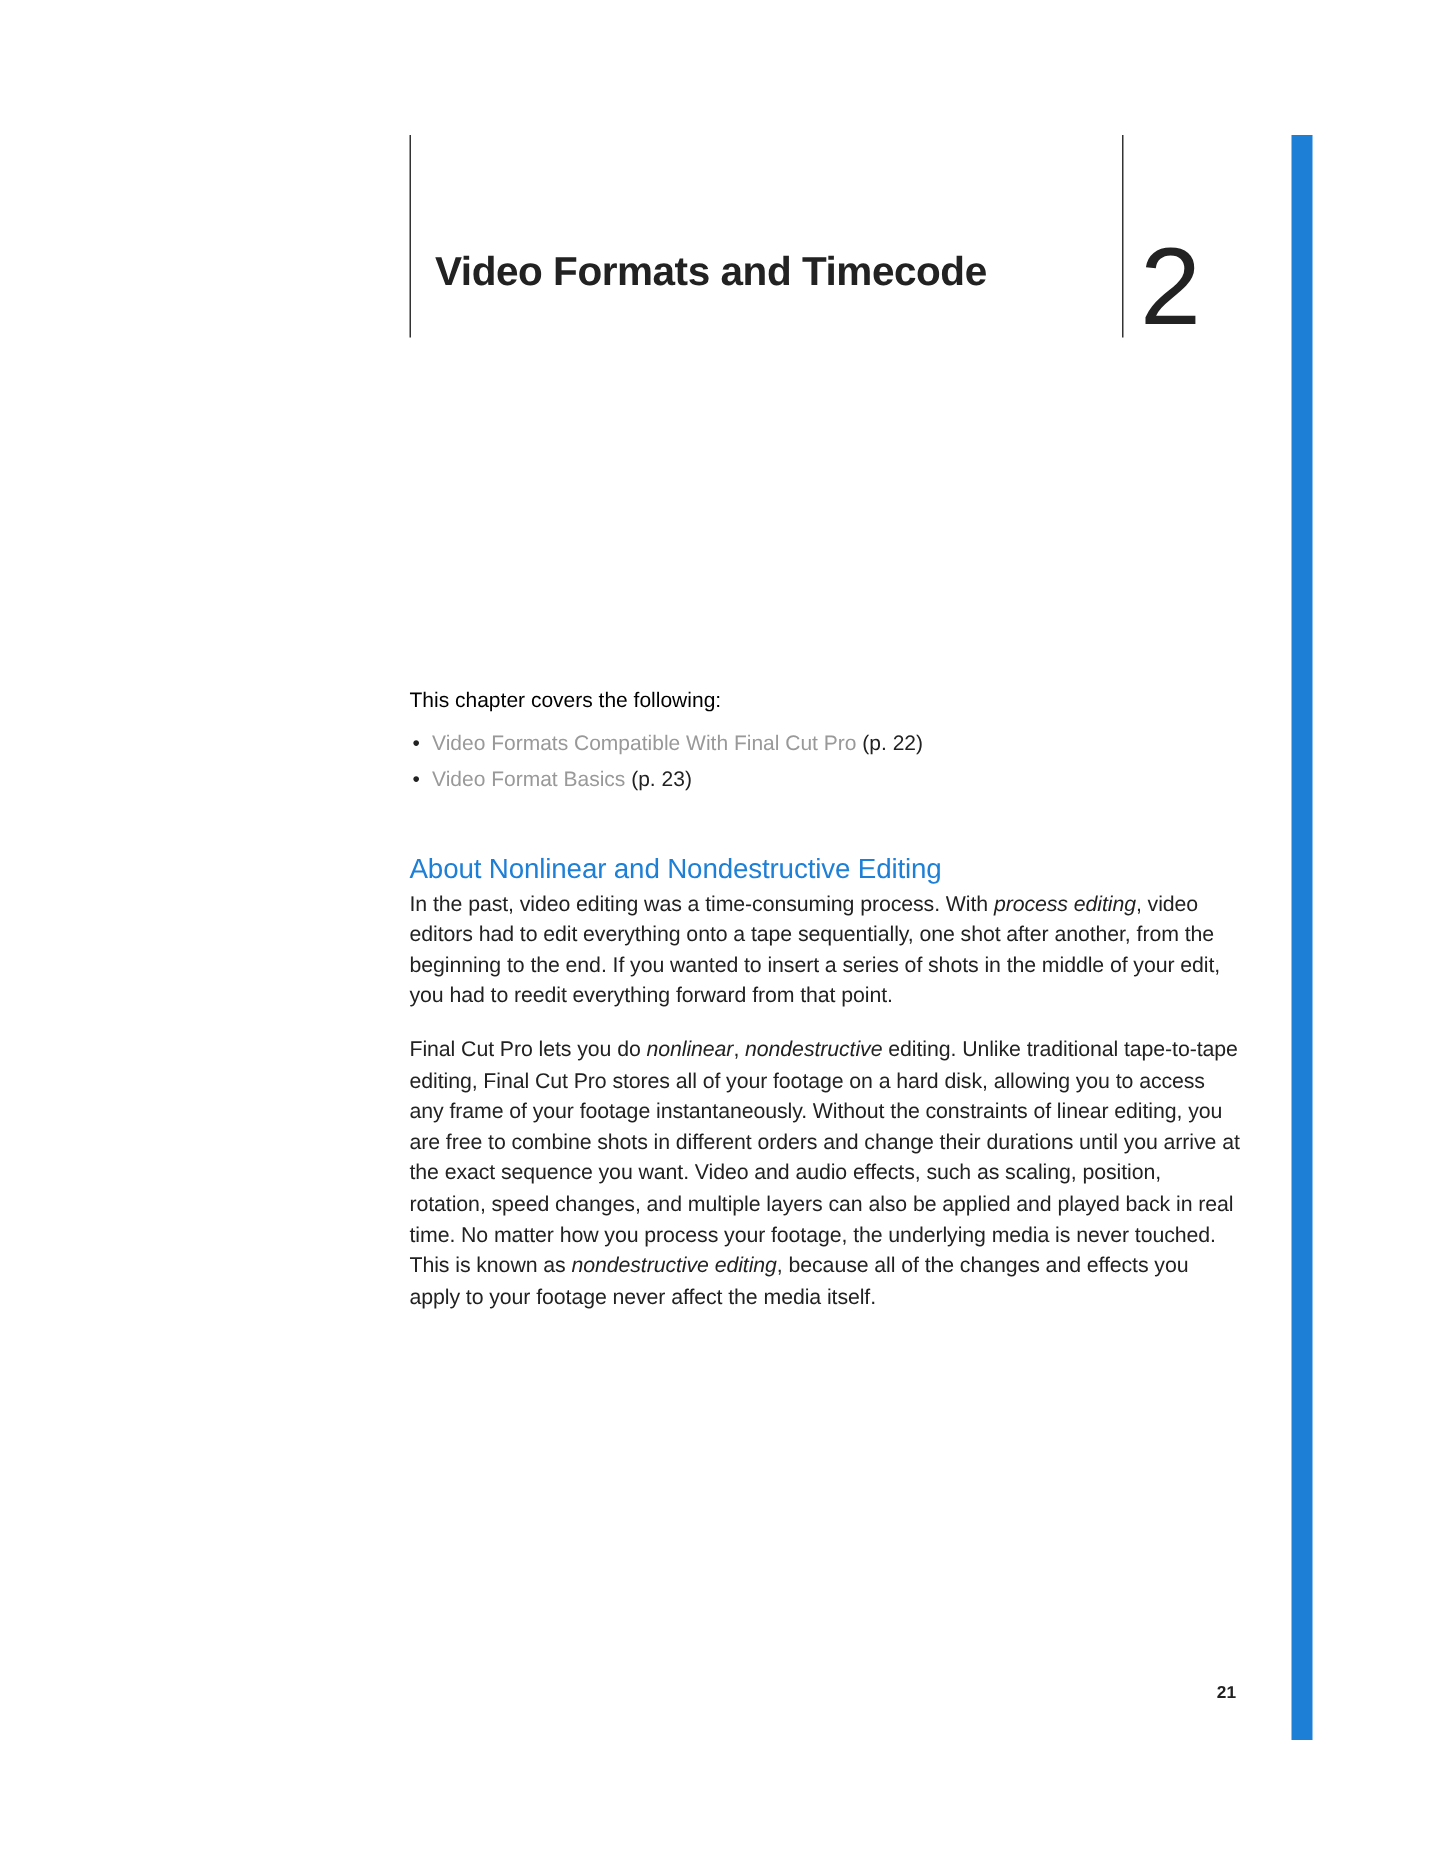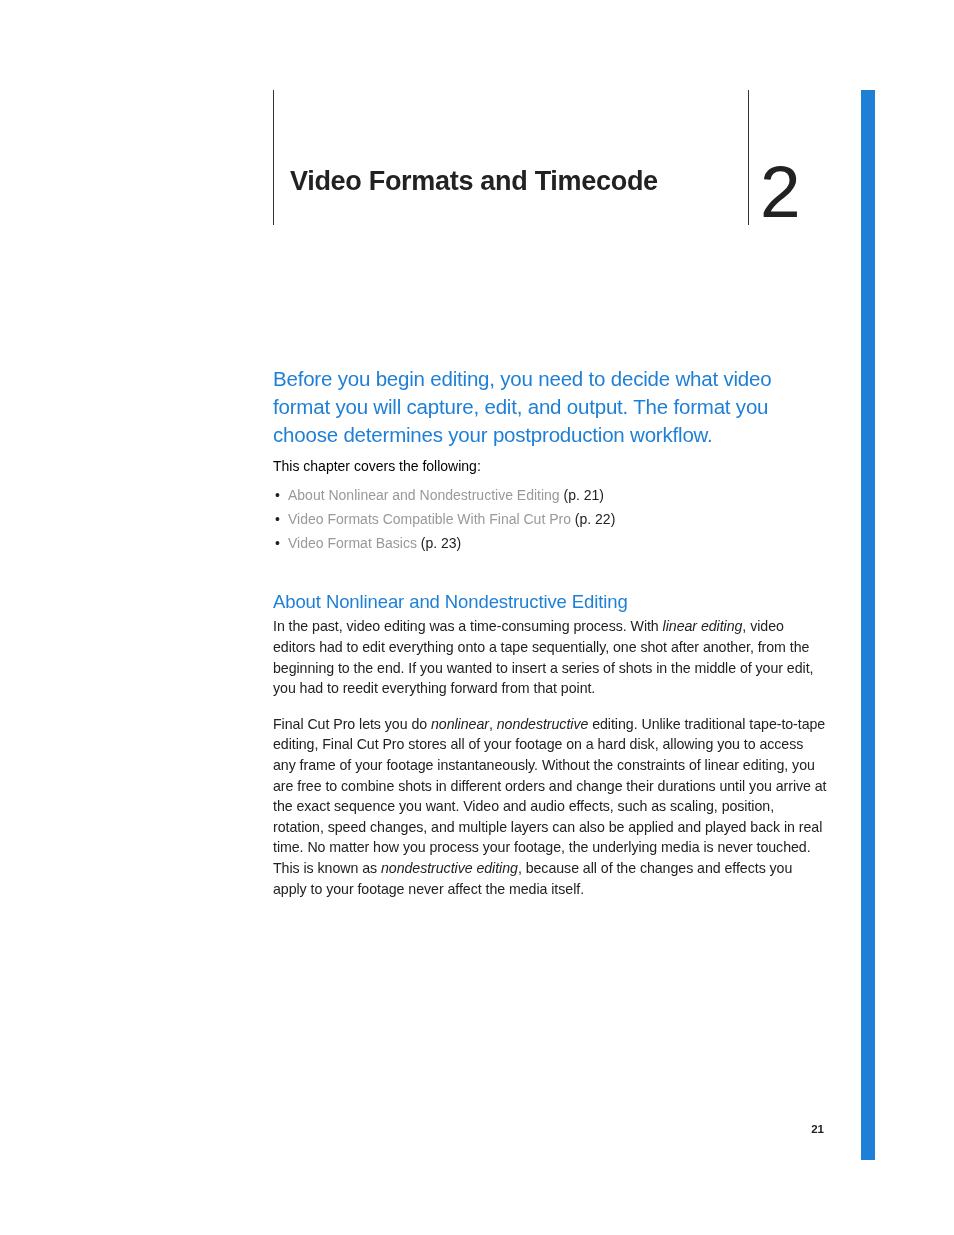--- a/index.html
+++ b/index.html
@@ -145,44 +145,39 @@
 <div class="page">
   <div class="blue-bar"></div>
   <div class="top-divider"></div>
   <div class="chapter-divider"></div>
 
   <div class="header-row">
     <div class="chapter-title">Video Formats and Timecode</div>
   </div>
   <div class="chapter-number">2</div>
 
-  <div class="intro-text">Before you begin editing, you need to decide what video format you will capture, edit, and output. The format you choose determines your postproduction workflow.</div>
 
   <div class="content-area">
     <div class="covers-label">This chapter covers the following:</div>
 
     <ul class="toc-list">
-      <li class="toc-item">
-        <span class="toc-link">About Nonlinear and Nondestructive Editing</span>
-        <span class="toc-page">(p. 21)</span>
-      </li>
       <li class="toc-item">
         <span class="toc-link">Video Formats Compatible With Final Cut Pro</span>
         <span class="toc-page">(p. 22)</span>
       </li>
       <li class="toc-item">
         <span class="toc-link">Video Format Basics</span>
         <span class="toc-page">(p. 23)</span>
       </li>
     </ul>
 
     <div class="section-heading">About Nonlinear and Nondestructive Editing</div>
 
     <p class="body-para">
-      <span>In the past, video editing was a time-consuming process. With </span><span class="italic">linear editing</span><span>, video editors had to edit everything onto a tape sequentially, one shot after another, from the beginning to the end. If you wanted to insert a series of shots in the middle of your edit, you had to reedit everything forward from that point.</span>
+      <span>In the past, video editing was a time-consuming process. With </span><span class="italic">process editing</span><span>, video editors had to edit everything onto a tape sequentially, one shot after another, from the beginning to the end. If you wanted to insert a series of shots in the middle of your edit, you had to reedit everything forward from that point.</span>
     </p>
 
     <p class="body-para">
       <span>Final Cut Pro lets you do </span><span class="italic">nonlinear</span><span>, </span><span class="italic">nondestructive</span><span> editing. Unlike traditional tape-to-tape editing, Final Cut Pro stores all of your footage on a hard disk, allowing you to access any frame of your footage instantaneously. Without the constraints of linear editing, you are free to combine shots in different orders and change their durations until you arrive at the exact sequence you want. Video and audio effects, such as scaling, position, rotation, speed changes, and multiple layers can also be applied and played back in real time. No matter how you process your footage, the underlying media is never touched. This is known as </span><span class="italic">nondestructive editing</span><span>, because all of the changes and effects you apply to your footage never affect the media itself.</span>
     </p>
   </div>
 
   <div class="page-number">21</div>
 </div>
 

